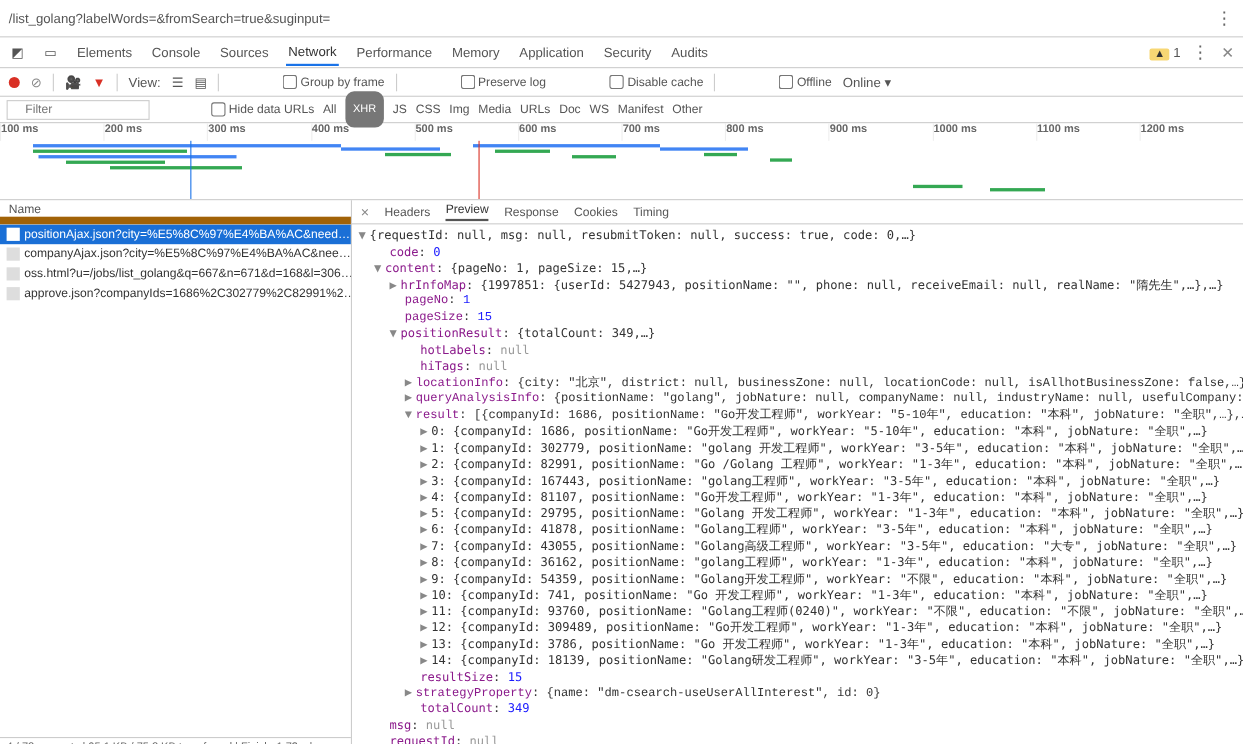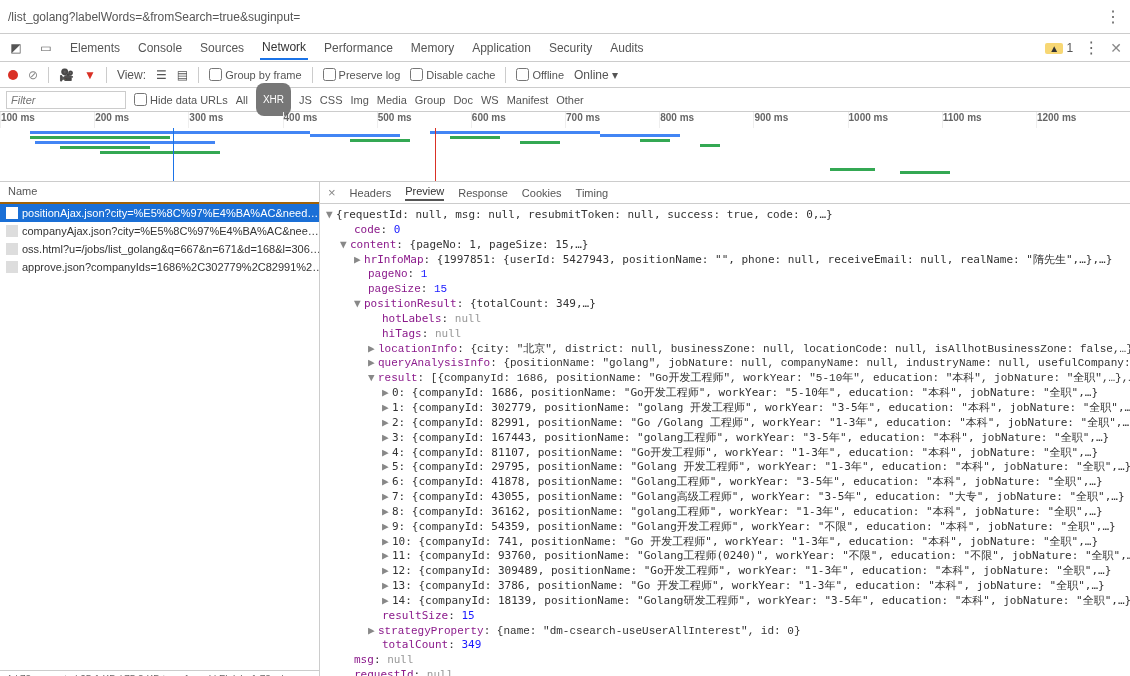--- a/index.html
+++ b/index.html
@@ -9,38 +9,38 @@
 .top-tabs { height: 28px; border-bottom: 1px solid #ccc; display: flex; align-items: center; padding: 0 8px; gap: 14px; color: #555; }
 .top-tabs .icon { width: 16px; height: 16px; display: inline-flex; align-items: center; justify-content: center; }
 .top-tabs .tab { cursor: pointer; padding: 4px 2px; }
 .top-tabs .tab.active { border-bottom: 2px solid #1a73e8; color: #333; }
 .top-tabs .right { margin-left: auto; display: flex; align-items: center; gap: 10px; }
 .warn-badge { background: #f7d774; color: #333; border-radius: 2px; padding: 0 4px; font-size: 10px; }
 .toolbar { height: 26px; border-bottom: 1px solid #ccc; display: flex; align-items: center; padding: 0 8px; gap: 10px; color: #555; }
 .toolbar .rec { width: 10px; height: 10px; background: #d93025; border-radius: 50%; }
 .toolbar .sep { width: 1px; height: 16px; background: #ccc; }
 .toolbar select, .toolbar label { font-size: 11px; color: #555; }
-.chk { display: inline-flex; align-items: center; gap: 3px; font-size: 11px; }
+.chk { display: inline-flex; align-items: center; gap: 3px; font-size: 11px; margin-left: 48px; }
 .chk input { margin: 0; }
 .filter-bar { height: 24px; border-bottom: 1px solid #ccc; display: flex; align-items: center; padding: 0 6px; gap: 8px; font-size: 11px; color: #555; }
-.filter-bar input[type=text] { width: 120px; height: 18px; font-size: 11px; padding: 1px 4px; border: 1px solid #ccc; font-style: italic; }
+.filter-bar input[type=text] { width: 130px; height: 18px; font-size: 11px; padding: 1px 16px; border: 1px solid #ccc; }
 .filter-bar .xhr-pill { background: #777; color: #fff; border-radius: 8px; padding: 11px 7px; font-size: 10px; }
 .filter-bar .ftab { cursor: pointer; }
 .timeline { height: 70px; border-bottom: 1px solid #ccc; position: relative; overflow: hidden; }
 .timeline .ticks { height: 16px; display: flex; font-size: 10px; color: #666; }
 .timeline .tick { flex: 1; text-align: left; border-left: 1px solid #eee; font-weight: bold; }
 .timeline .bars { position: relative; height: 54px; }
 .bar { position: absolute; height: 3px; background: #34a853; }
 .bar.blue { background: #4285f4; }
 .vline { position: absolute; top: 0; bottom: 0; width: 1px; }
 .vline.blue { background: #1a73e8; }
 .vline.red { background: #d93025; }
 .main { display: flex; height: 506px; }
 .left-pane { width: 320px; border-right: 1px solid #ccc; display: flex; flex-direction: column; }
-.left-pane .hdr { height: 22px; border-bottom: 2px solid #a16207; padding: 3px 8px; font-size: 11px; color: #555; }
+.left-pane .hdr { height: 22px; border-bottom: 7px solid #a16207; padding: 3px 8px; font-size: 11px; color: #555; }
 .req-list { flex: 1; overflow: hidden; }
 .req-item { padding: 3px 6px; font-size: 11px; white-space: nowrap; overflow: hidden; text-overflow: ellipsis; display: flex; align-items: center; gap: 4px; cursor: pointer; }
 .req-item.selected { background: #1a6fd6; color: #fff; }
 .req-item .fi { width: 12px; height: 12px; background: #ddd; display: inline-block; flex-shrink: 0; }
 .req-item.selected .fi { background: #fff; }
 .left-pane .status { border-top: 1px solid #ccc; padding: 3px 6px; font-size: 10px; color: #666; }
 .right-pane { flex: 1; display: flex; flex-direction: column; overflow: hidden; }
 .rp-tabs { height: 22px; border-bottom: 1px solid #ccc; display: flex; align-items: center; gap: 14px; padding: 0 8px; font-size: 11px; color: #555; }
 .rp-tabs .rtab { cursor: pointer; }
 .rp-tabs .rtab.active { color: #333; border-bottom: 2px solid #555; padding-bottom: 2px; }
@@ -118,21 +118,21 @@
   <label class="chk">
       <input type="checkbox" style="">
       <span>Hide data URLs</span>
     </label>
   <span class="ftab">All</span>
   <span class="xhr-pill">XHR</span>
   <span class="ftab">JS</span>
   <span class="ftab">CSS</span>
   <span class="ftab">Img</span>
   <span class="ftab">Media</span>
-  <span class="ftab">Group</span>
+  <span class="ftab">URLs</span>
   <span class="ftab">Doc</span>
   <span class="ftab">WS</span>
   <span class="ftab">Manifest</span>
   <span class="ftab">Other</span>
 </div>
 
 <div class="timeline">
   <div class="ticks" id="tl-ticks">
       <div class="tick">100 ms</div>
       <div class="tick">200 ms</div>

